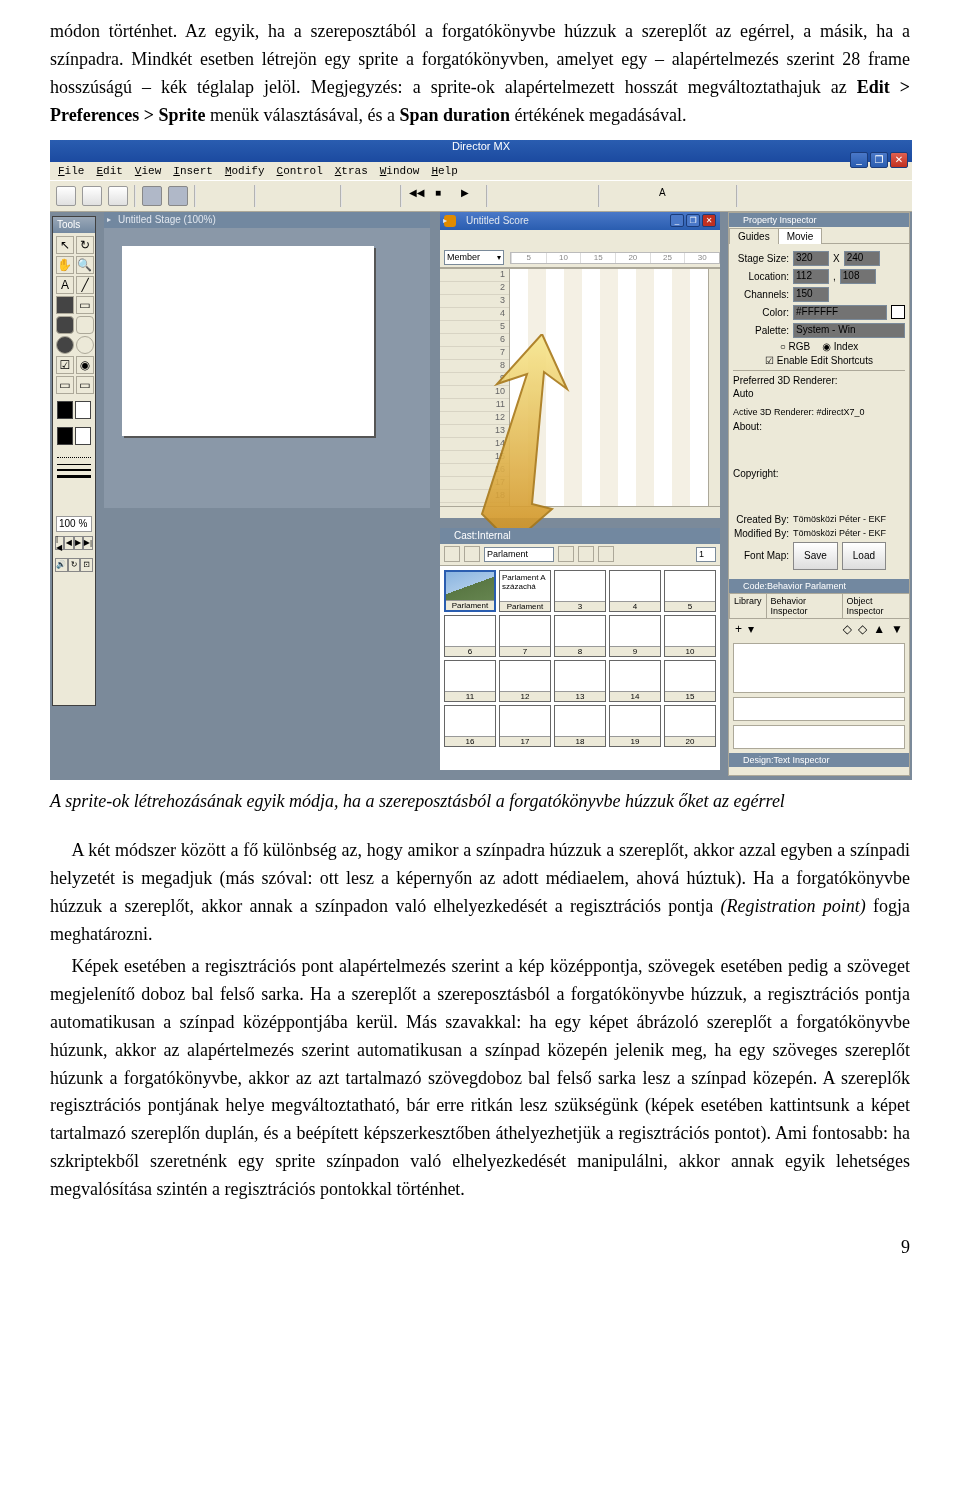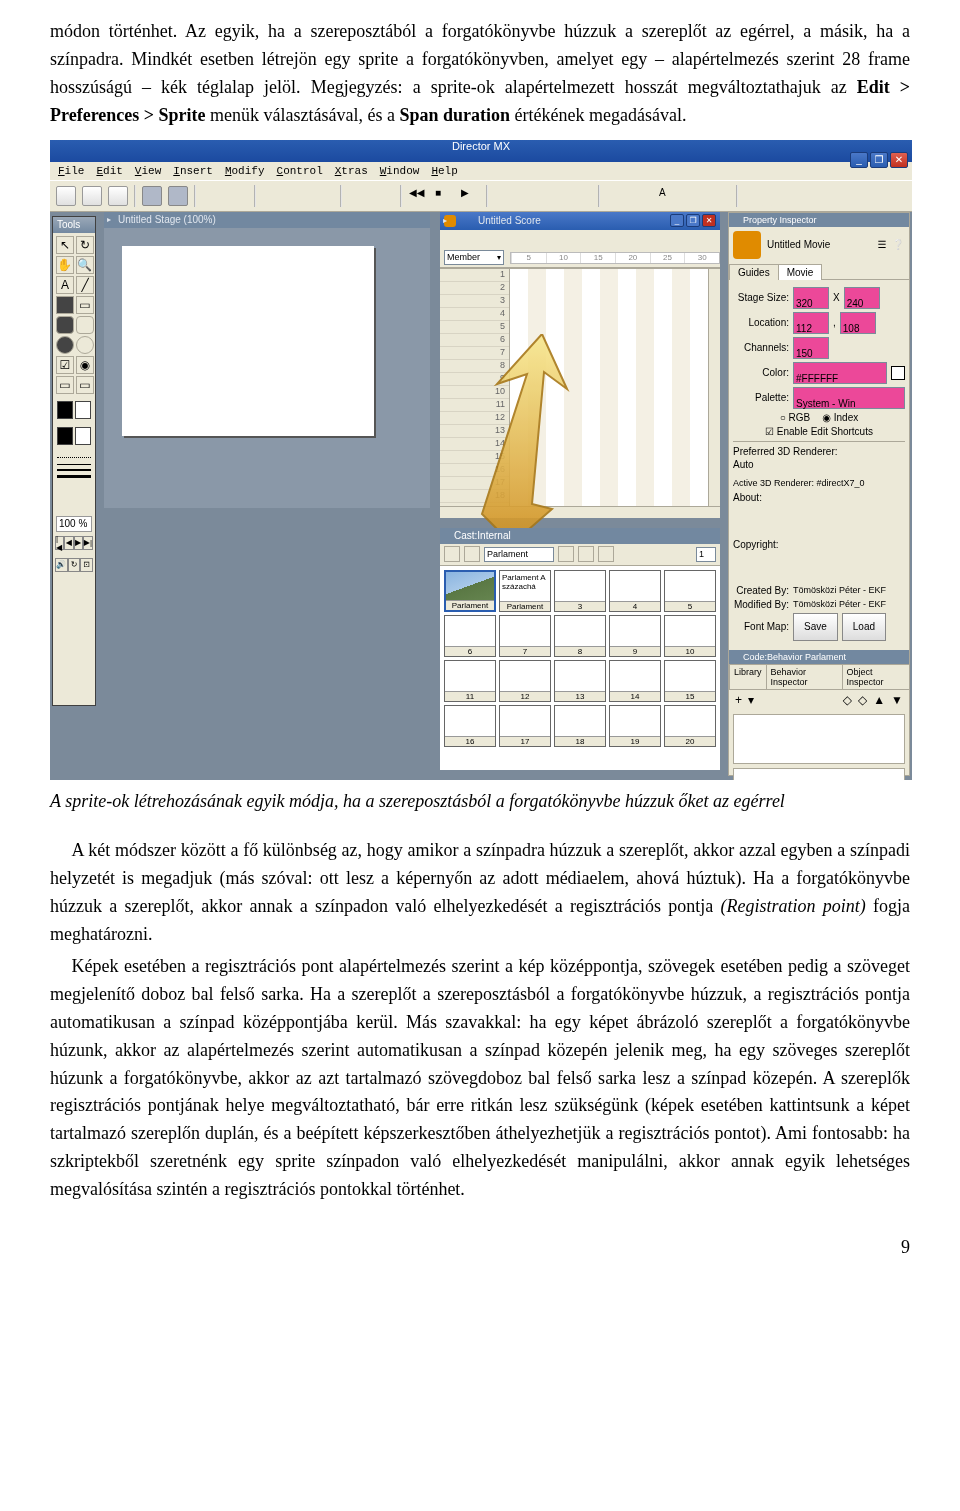--- a/index.html
+++ b/index.html
@@ -111,21 +111,21 @@
   .prop-wrap{position:absolute;right:2px;top:0;width:182px;height:564px;background:#ece9d8;border:1px solid #aca899;}
   .prop-title{height:14px;background:#7288a0;color:#fff;font-size:9px;padding-left:14px;display:flex;align-items:center;}
   .prop-head{height:36px;display:flex;align-items:center;padding:4px;gap:6px;}
   .prop-head .ico{width:28px;height:28px;background:#e08b00;border-radius:4px;}
   .prop-tabs{display:flex;border-bottom:1px solid #aca899;font-size:10px;}
   .prop-tab{padding:2px 8px;background:#ece9d8;border:1px solid #aca899;border-bottom:none;margin-right:-1px;position:relative;top:1px;}
   .prop-tab.active{background:#fff;}
   .prop-body{padding:4px;font-size:10px;}
   .prop-row{display:flex;align-items:center;margin:3px 0;gap:4px;}
   .prop-row label{width:56px;text-align:right;}
-  .prop-row .fld{flex:1;height:15px;background:#ec4899;border:1px solid #7a8a9a;padding:10px 2px;font-size:10px;}
+  .prop-row .fld{flex:1;height:15px;background:#737373;border:1px solid #7a8a9a;padding:0 2px;font-size:10px;}
   .prop-row .sm{width:36px;flex:none;}
   .prop-sep{height:1px;background:#aca899;margin:4px 0;}
   .prop-sub{font-size:10px;margin:4px 0 2px 0;}
   .prop-btn{height:28px;border:1px solid #888;background:linear-gradient(#fff,#ddd);font-size:10px;padding:0 10px;display:inline-flex;align-items:center;}
   .beh-tabs{display:flex;font-size:9px;border-bottom:1px solid #aca899;}
   .beh-tab{padding:2px 4px;border:1px solid #aca899;border-bottom:none;margin-right:-1px;}
   .beh-body{height:120px;background:#fff;margin:4px;border:1px solid #aca899;}
 </style>
 </head>
 <body>
@@ -248,21 +248,21 @@
     <div class="stage-wrap">
       <div class="panel-title">Untitled Stage (100%)</div>
       <div class="stage-canvas">
         <div class="stage-white"></div>
       </div>
     </div>
 
     <div class="score-wrap">
       <div class="score-bar">
         <div class="app-ico" style="width:12px;height:12px;"></div>
-        <div class="panel-title" style="background:none;height:auto;padding-left:4px;margin-left:12px;">Untitled Score</div>
+        <div class="panel-title" style="background:none;height:auto;padding-left:4px;">Untitled Score</div>
         <div class="close-mini">
           <div class="cm">_</div>
           <div class="cm">❐</div>
           <div class="cm" style="background:#c03020;">✕</div>
         </div>
       </div>
       <div class="score-head">
         <div class="score-dd">Member</div>
         <div class="score-ruler">
           <span>5</span>
@@ -382,26 +382,20 @@
             <div class="lbl">19</div>
           </div>
         <div class="cast-cell">
             <div class="lbl">20</div>
           </div>
       </div>
     </div>
 
     <div class="prop-wrap">
       <div class="prop-title">Property Inspector</div>
-      <div class="prop-head">
-        <div class="ico"></div>
-        <span>Untitled Movie</span>
-        <span style="margin-left:auto;">☰</span>
-        <span>❔</span>
-      </div>
       <div class="prop-tabs">
         <div class="prop-tab">Guides</div>
         <div class="prop-tab active">Movie</div>
       </div>
       <div class="prop-body">
         <div class="prop-row">
             <label>Stage Size:</label>
             <div class="fld sm">320</div>
             <span>X</span>
             <div class="fld sm">240</div>

